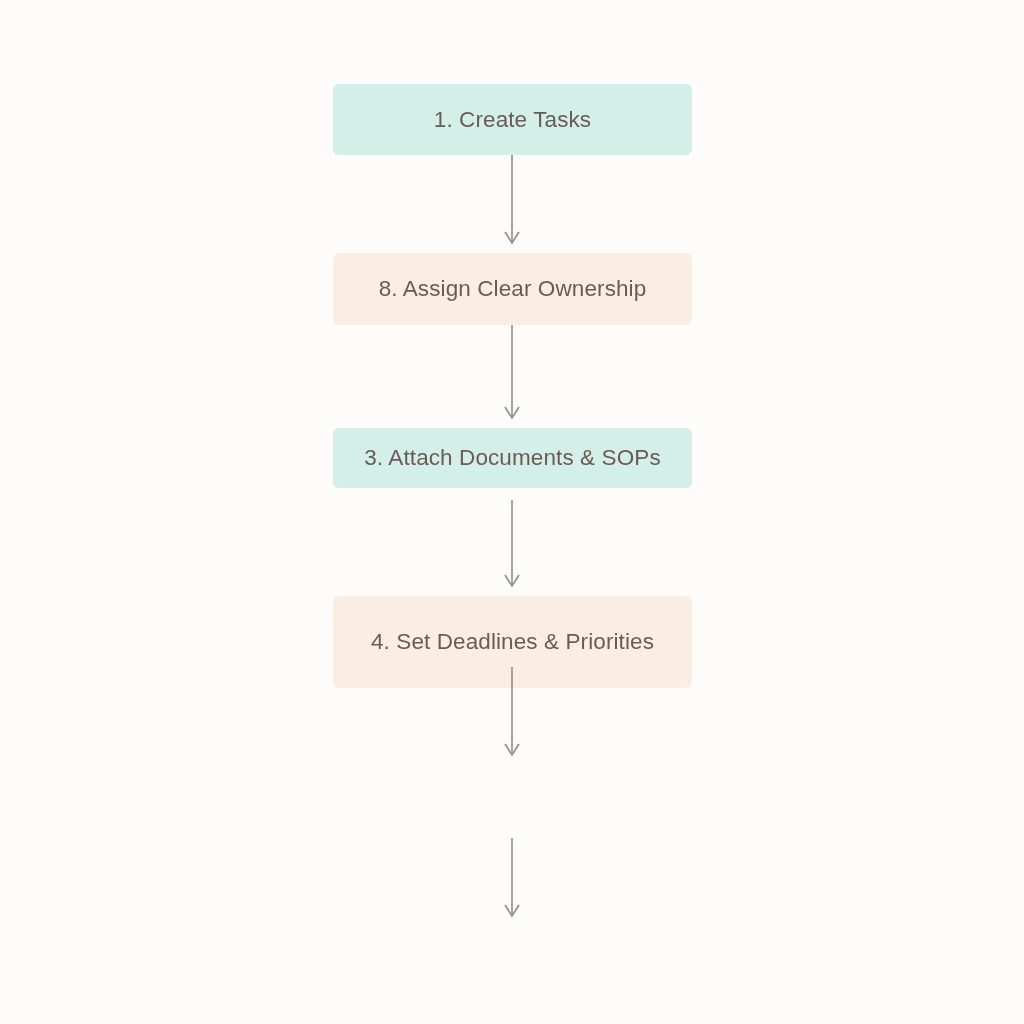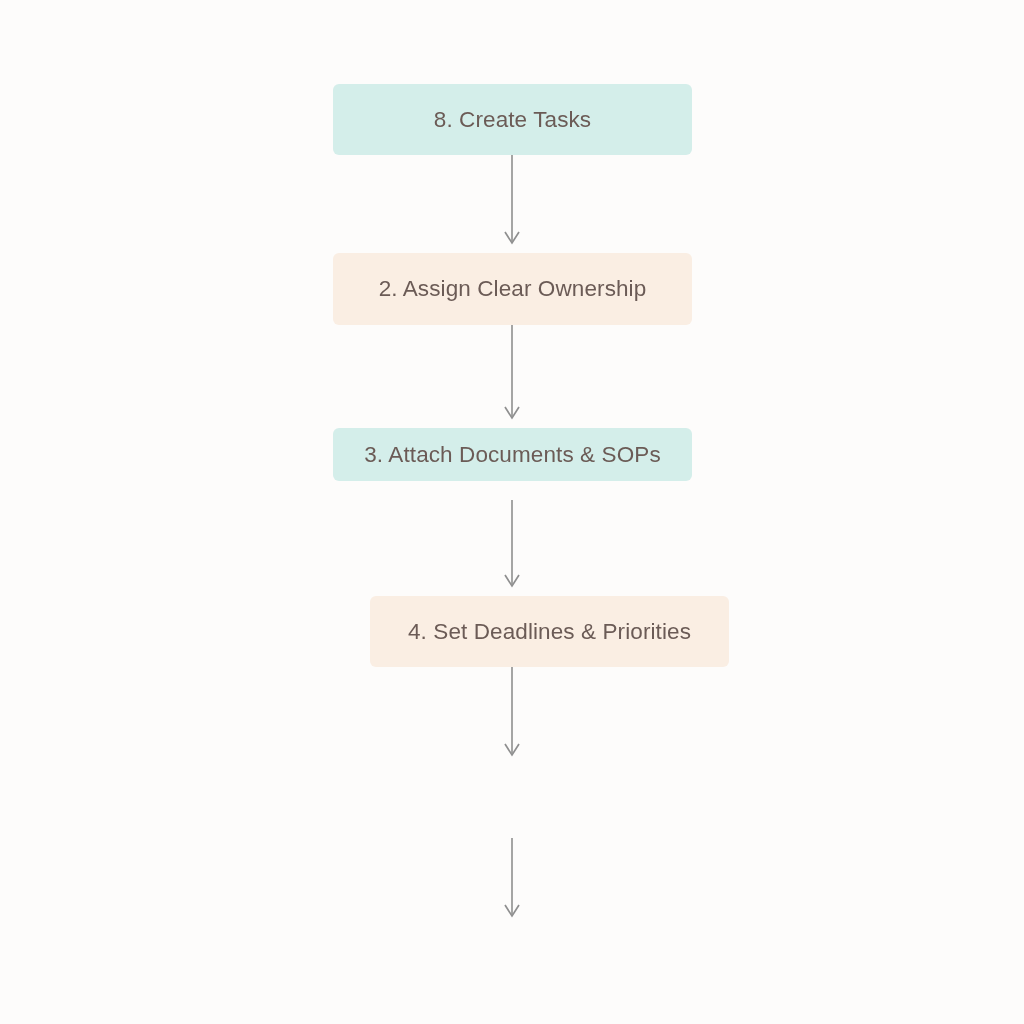--- a/index.html
+++ b/index.html
@@ -44,22 +44,22 @@
   .node.peach { background: #faeee3; }
 
   .node-label {
     display: block;
     width: 100%;
   }
 
   
   #node-1 { top: 84px;  height: 71px; }
   #node-2 { top: 253px; height: 72px; }
-  #node-3 { top: 428px; height: 53px; }
-  #node-4 { top: 596px; height: 71px; margin-left: 37px; }
+  #node-3 { top: 428px; height: 60px; }
+  #node-4 { top: 596px; height: 92px; }
   #node-5 { top: 765px; height: 73px; }
 
   .connector {
     position: absolute;
     left: 488px;
     width: 48px;
     overflow: visible;
   }
   #edge-1 { top: 155px; height: 98px; }
   #edge-2 { top: 325px; height: 103px; }
@@ -84,32 +84,32 @@
     stroke-linecap: butt;
     stroke-linejoin: miter;
   }
 </style>
 </head>
 <body style="background: rgb(253, 252, 251);">
 
 <div id="flowchart">
 
   <div class="node teal" id="node-1" style="background: rgb(212, 238, 234);">
-    <span class="node-label">8. Create Tasks</span>
+    <span class="node-label">1. Create Tasks</span>
   </div>
 
   <div class="connector" id="edge-1">
     <svg viewBox="0 0 48 98" preserveAspectRatio="none">
       <line class="edge-line" x1="24" y1="0" x2="24" y2="86" vector-effect="non-scaling-stroke"></line>
       <polyline class="edge-head" points="17,77 24,88 31,77" vector-effect="non-scaling-stroke"></polyline>
     </svg>
   </div>
 
   <div class="node peach" id="node-2" style="background: rgb(250, 238, 227);">
-    <span class="node-label">2. Assign Clear Ownership</span>
+    <span class="node-label">8. Assign Clear Ownership</span>
   </div>
 
   <div class="connector" id="edge-2">
     <svg viewBox="0 0 48 103" preserveAspectRatio="none">
       <line class="edge-line" x1="24" y1="0" x2="24" y2="91" vector-effect="non-scaling-stroke"></line>
       <polyline class="edge-head" points="17,82 24,93 31,82" vector-effect="non-scaling-stroke"></polyline>
     </svg>
   </div>
 
   <div class="node teal" id="node-3" style="background: rgb(212, 238, 234);">

